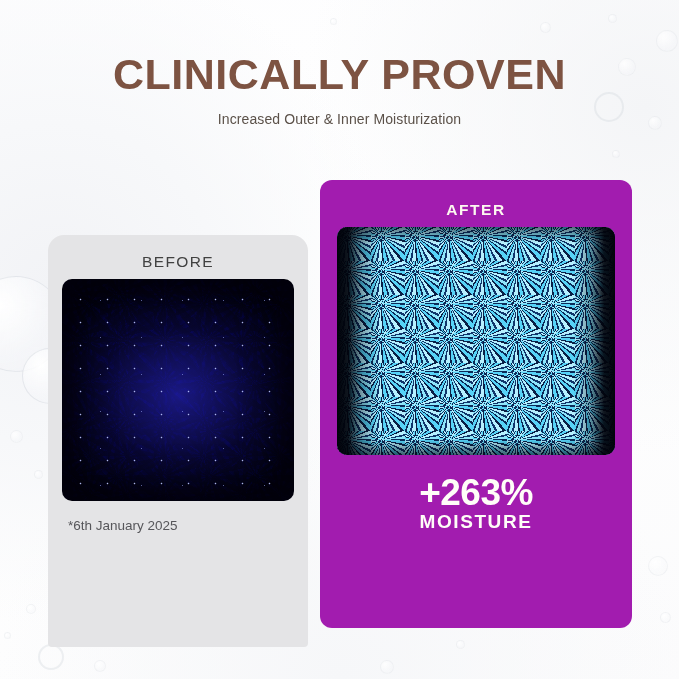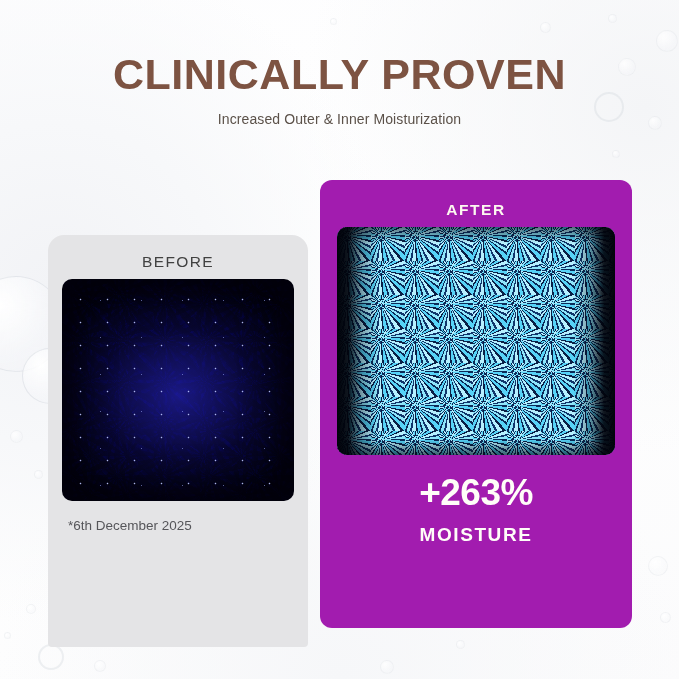--- a/index.html
+++ b/index.html
@@ -171,21 +171,20 @@
     text-align: center;
   }
   #stat-value {
     font-size: 37px;
     font-weight: bold;
     color: #fffdf8;
     letter-spacing: -0.5px;
     line-height: 1;
   }
   #stat-label {
-    margin-top: 13px;
     font-size: 19px;
     font-weight: bold;
     color: #fffdf8;
     letter-spacing: 1.6px;
   }
 
   
   #footnotes {
     position: absolute;
     left: 20px;
@@ -235,21 +234,21 @@
 <div id="panels">
 
   <div class="card" id="card-before">
     <div class="card-title">BEFORE</div>
 
     <div class="micro" id="micro-before">
       <div class="sparkle"></div>
     </div>
 
     <ul id="footnotes">
-      <li>*6th December 2025</li>
+      <li>*6th January 2025</li>
     </ul>
   </div>
 
   <div class="card" id="card-after">
     <div class="card-title">AFTER</div>
 
     <div class="micro" id="micro-after">
       <div class="vignette"></div>
     </div>
 

